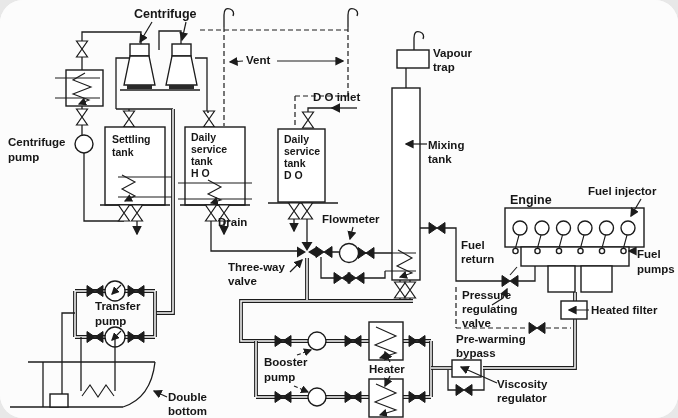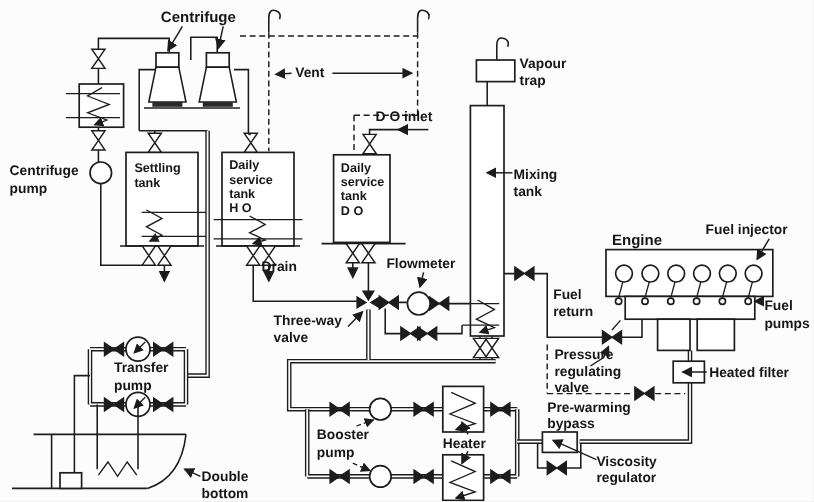--- a/index.html
+++ b/index.html
@@ -1,16 +1,16 @@
 <!DOCTYPE html>
 <html><head>
 <meta charset="utf-8">
 <style>
   html,body{margin:0;padding:0;background:#e8e8e8;}
-  .page{width:678px;height:418px;background:#fcfcfc;position:relative;overflow:hidden;}
+  .page{width:678px;height:418px;background:#fcfcfc;position:relative;overflow:hidden;border-radius:23px;}
   svg{display:block;}
   text{font-family:"Liberation Sans","DejaVu Sans",sans-serif;font-weight:bold;fill:#161616;}
   .t11{font-size:11.5px;}
   .t10{font-size:10.5px;}
   .t12{font-size:12.5px;}
   .ln{stroke:#1c1c1c;stroke-width:1.3;fill:none;}
   .lnthin{stroke:#1c1c1c;stroke-width:1.1;fill:none;}
   .dash{stroke:#1c1c1c;stroke-width:1.2;fill:none;stroke-dasharray:5 3;}
   .dbl{stroke:#1c1c1c;stroke-width:3.8;fill:none;}
   .boxw{fill:#ffffff;stroke:#1c1c1c;stroke-width:1.4;}

